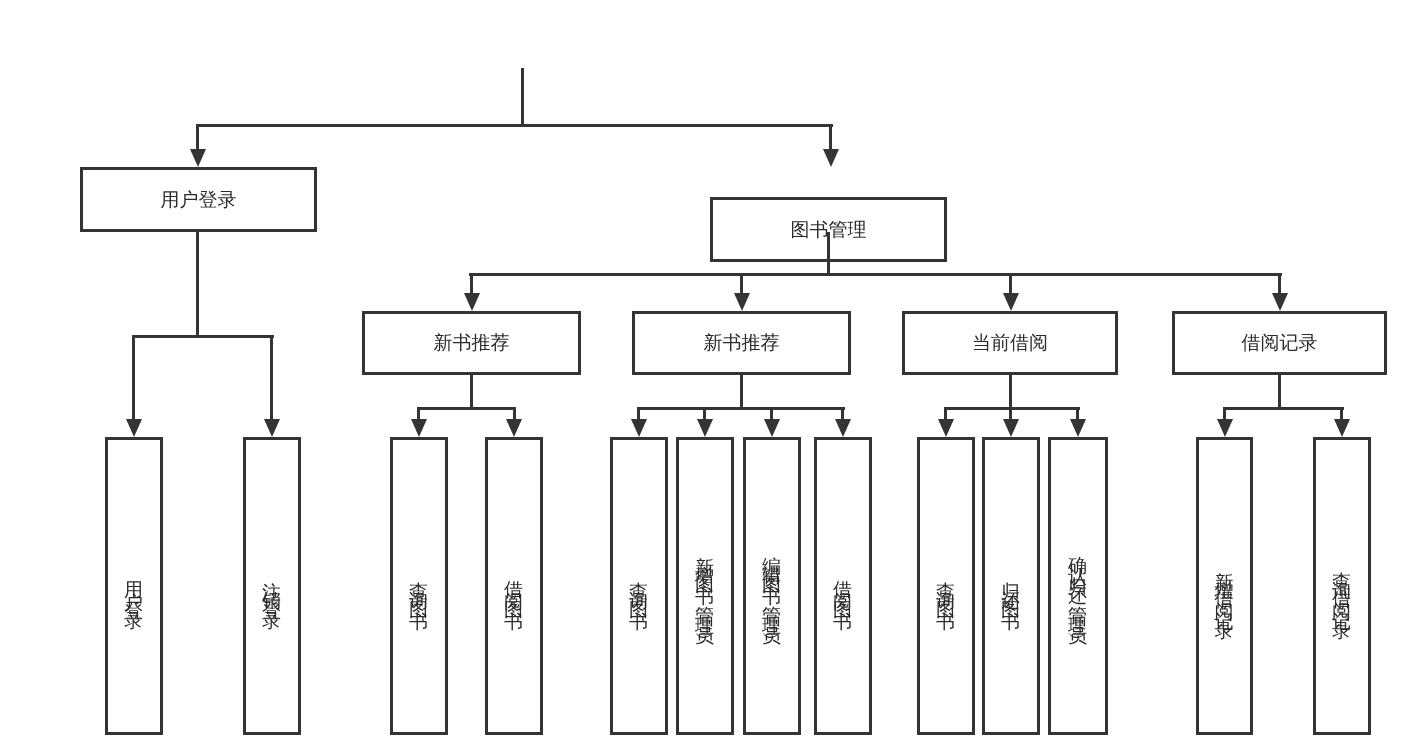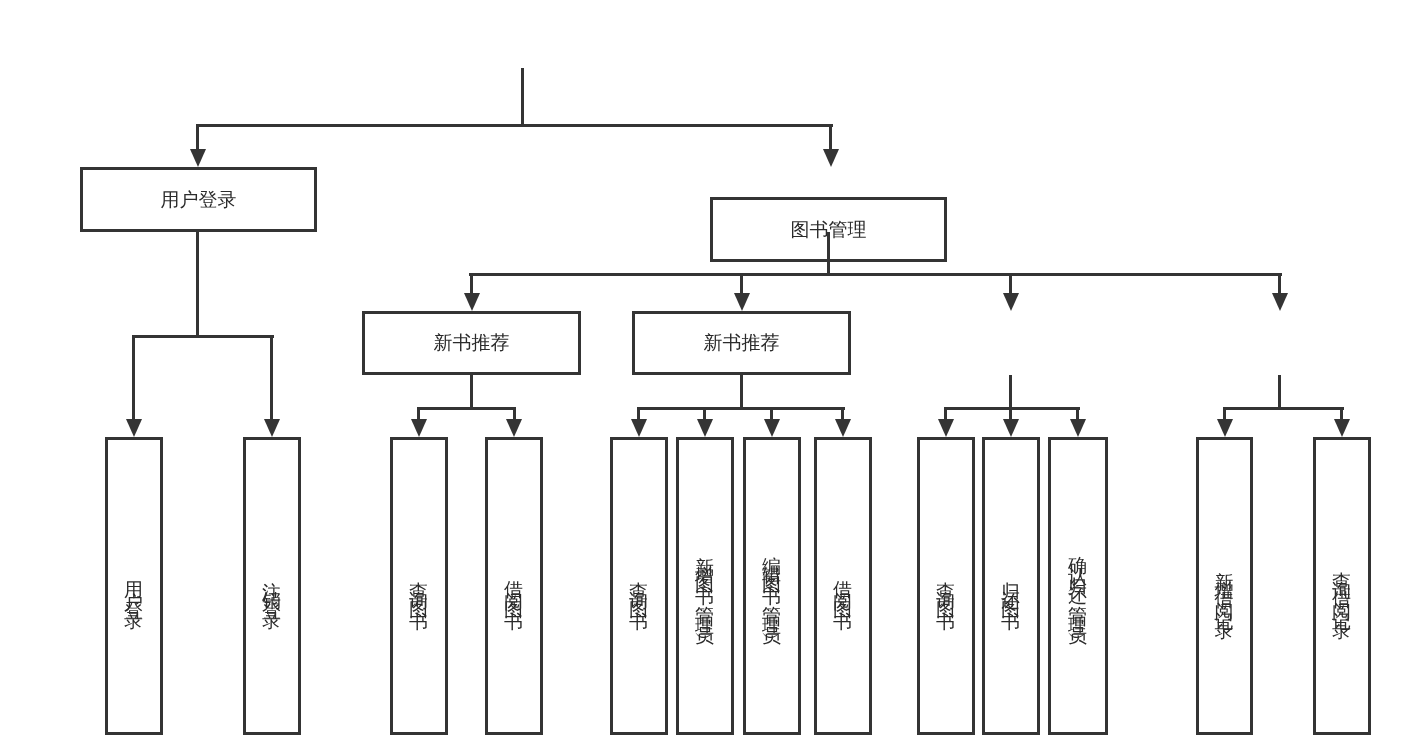--- a/index.html
+++ b/index.html
@@ -65,20 +65,26 @@
   <div class="ln" style="left:1009px;top:273px;width:3px;height:20px;"></div>
   <div class="ah" style="left:1003px;top:293px;"></div>
   <div class="ln" style="left:1278px;top:273px;width:3px;height:20px;"></div>
   <div class="ah" style="left:1272px;top:293px;"></div>
 
   <div class="hbox" style="left:362px;top:311px;width:219px;height:64px;">
     <span>新书推荐</span>
   </div>
   <div class="hbox" style="left:632px;top:311px;width:219px;height:64px;">
     <span>新书推荐</span>
+  </div>
+  <div class="hbox" style="left:902px;top:311px;width:216px;height:64px;">
+    <span>当前借阅</span>
+  </div>
+  <div class="hbox" style="left:1172px;top:311px;width:215px;height:64px;">
+    <span>借阅记录</span>
   </div>
 
   <div class="ln" style="left:470px;top:375px;width:3px;height:32px;"></div>
   <div class="ln" style="left:417px;top:407px;width:99px;height:3px;"></div>
   <div class="ln" style="left:417px;top:407px;width:3px;height:12px;"></div>
   <div class="ah" style="left:411px;top:419px;"></div>
   <div class="ln" style="left:513px;top:407px;width:3px;height:12px;"></div>
   <div class="ah" style="left:506px;top:419px;"></div>
 
   <div class="ln" style="left:740px;top:375px;width:3px;height:32px;"></div>

